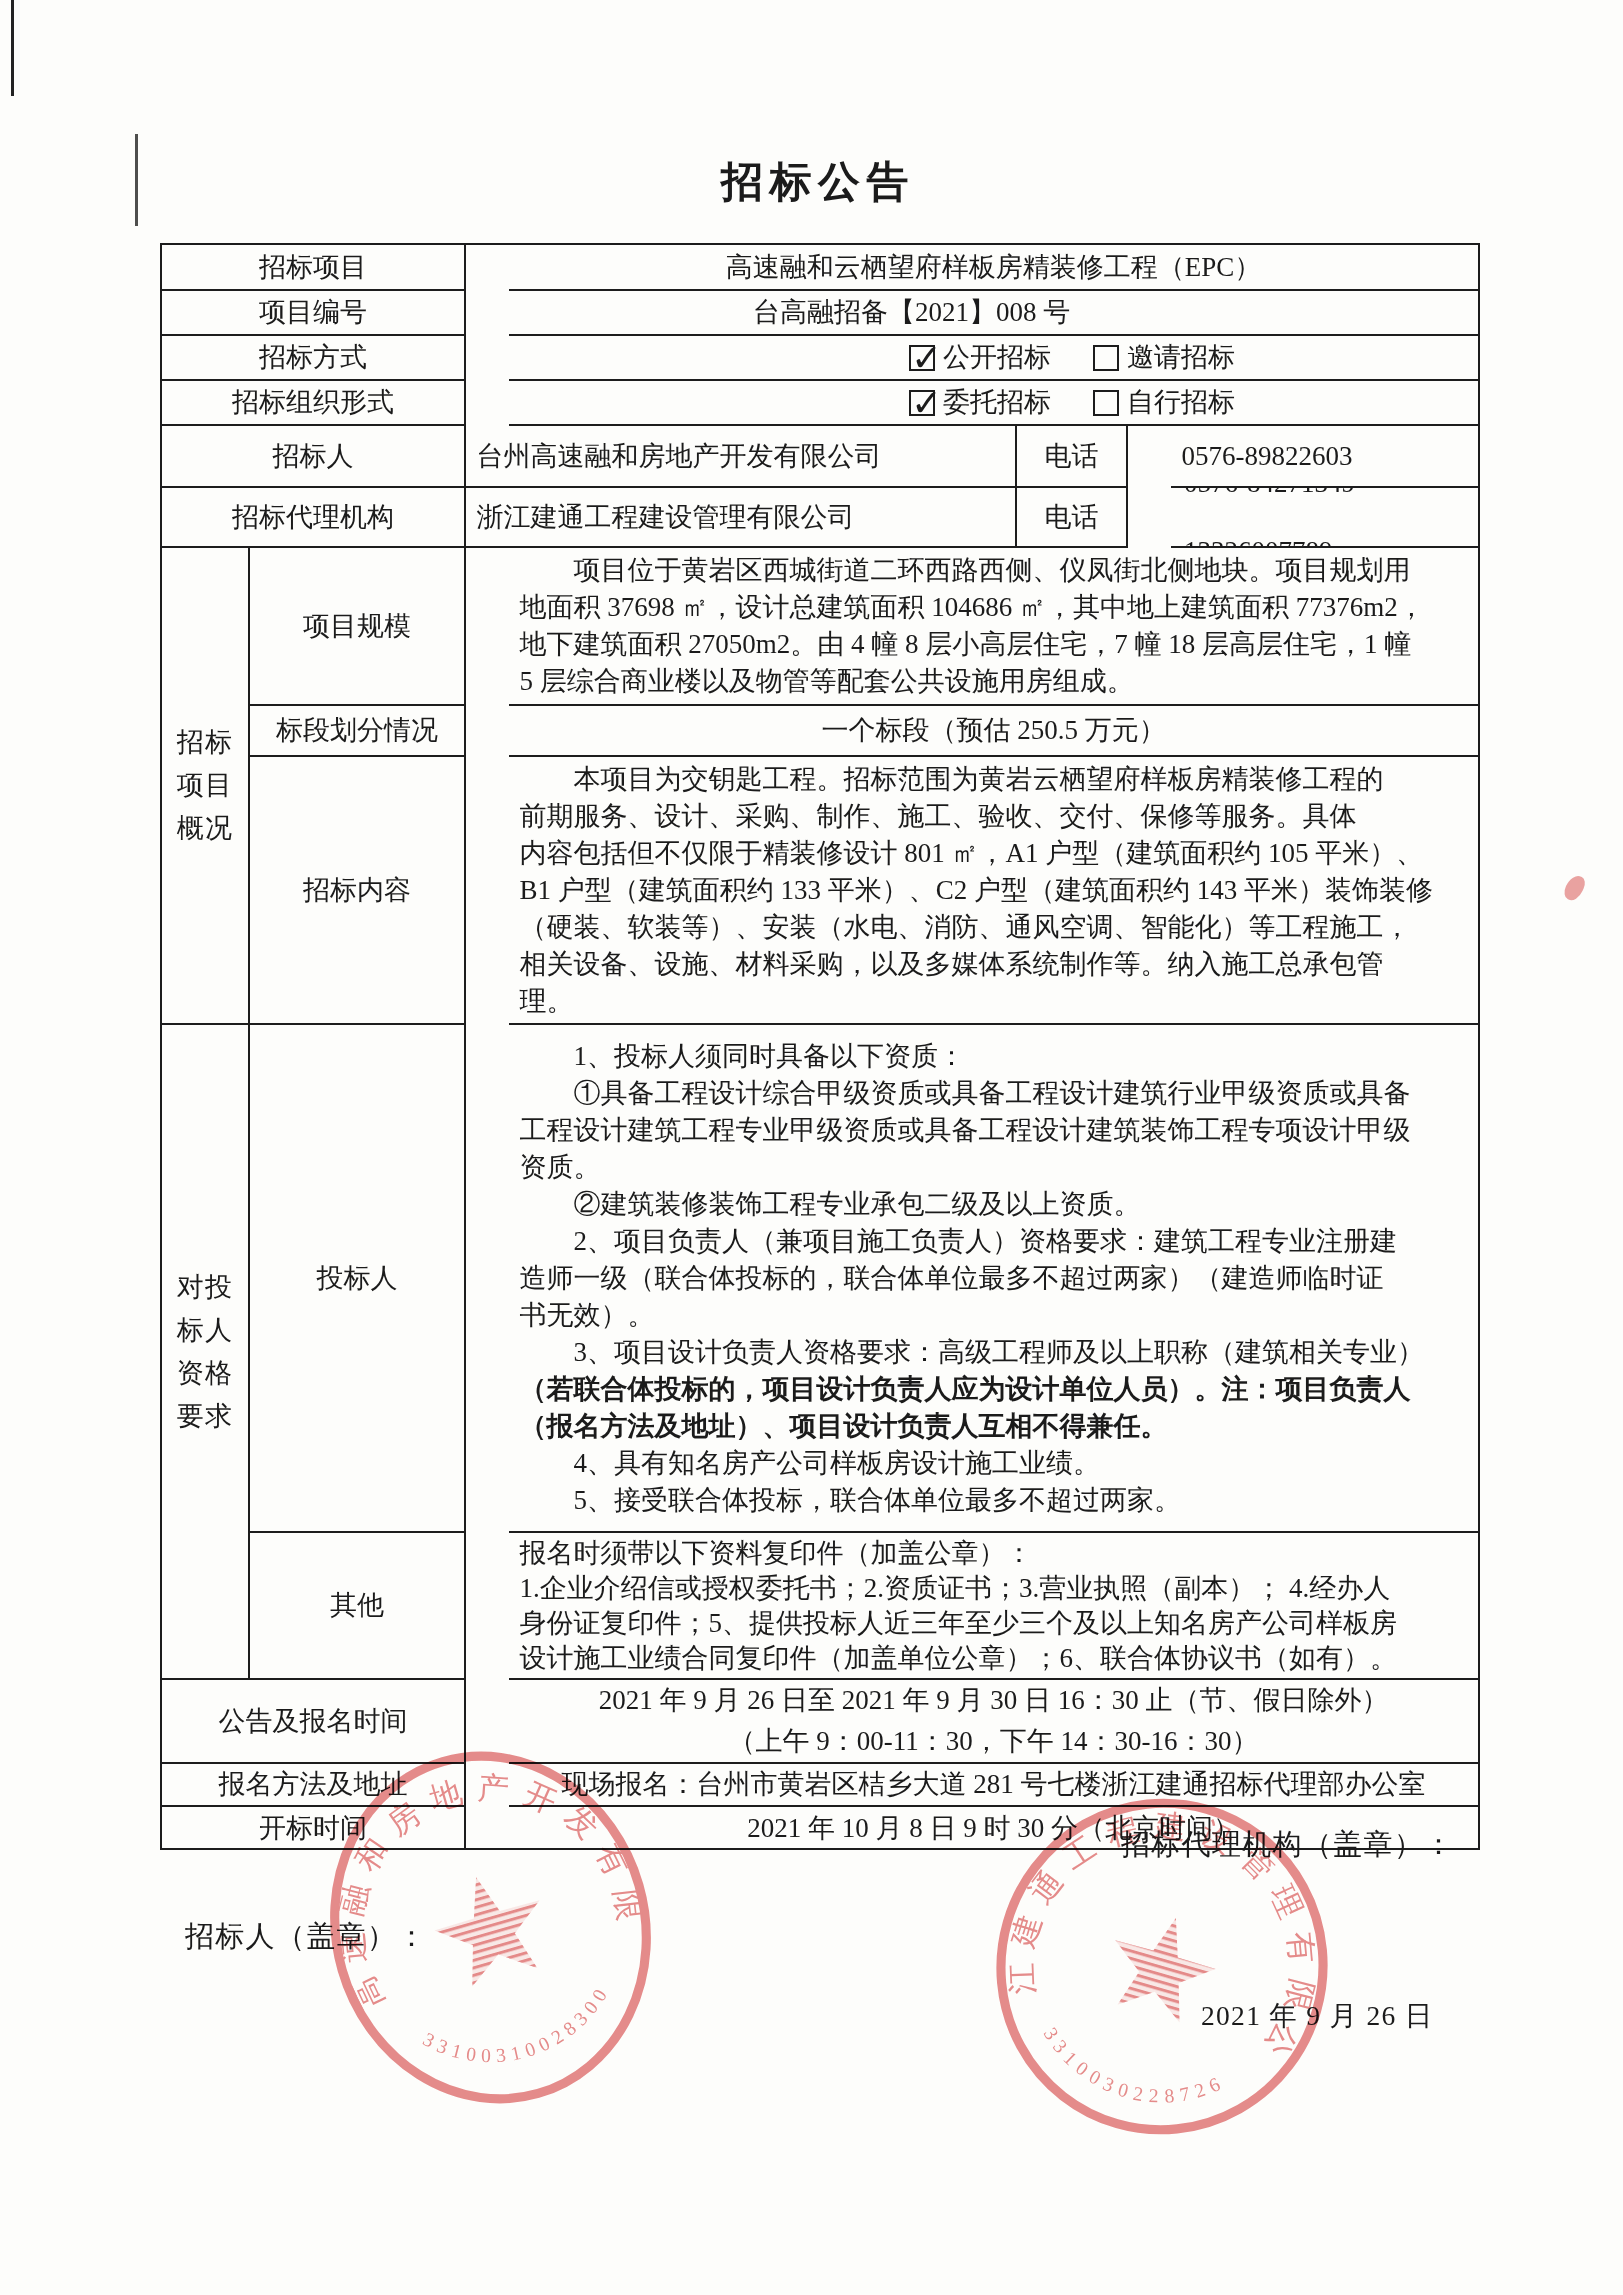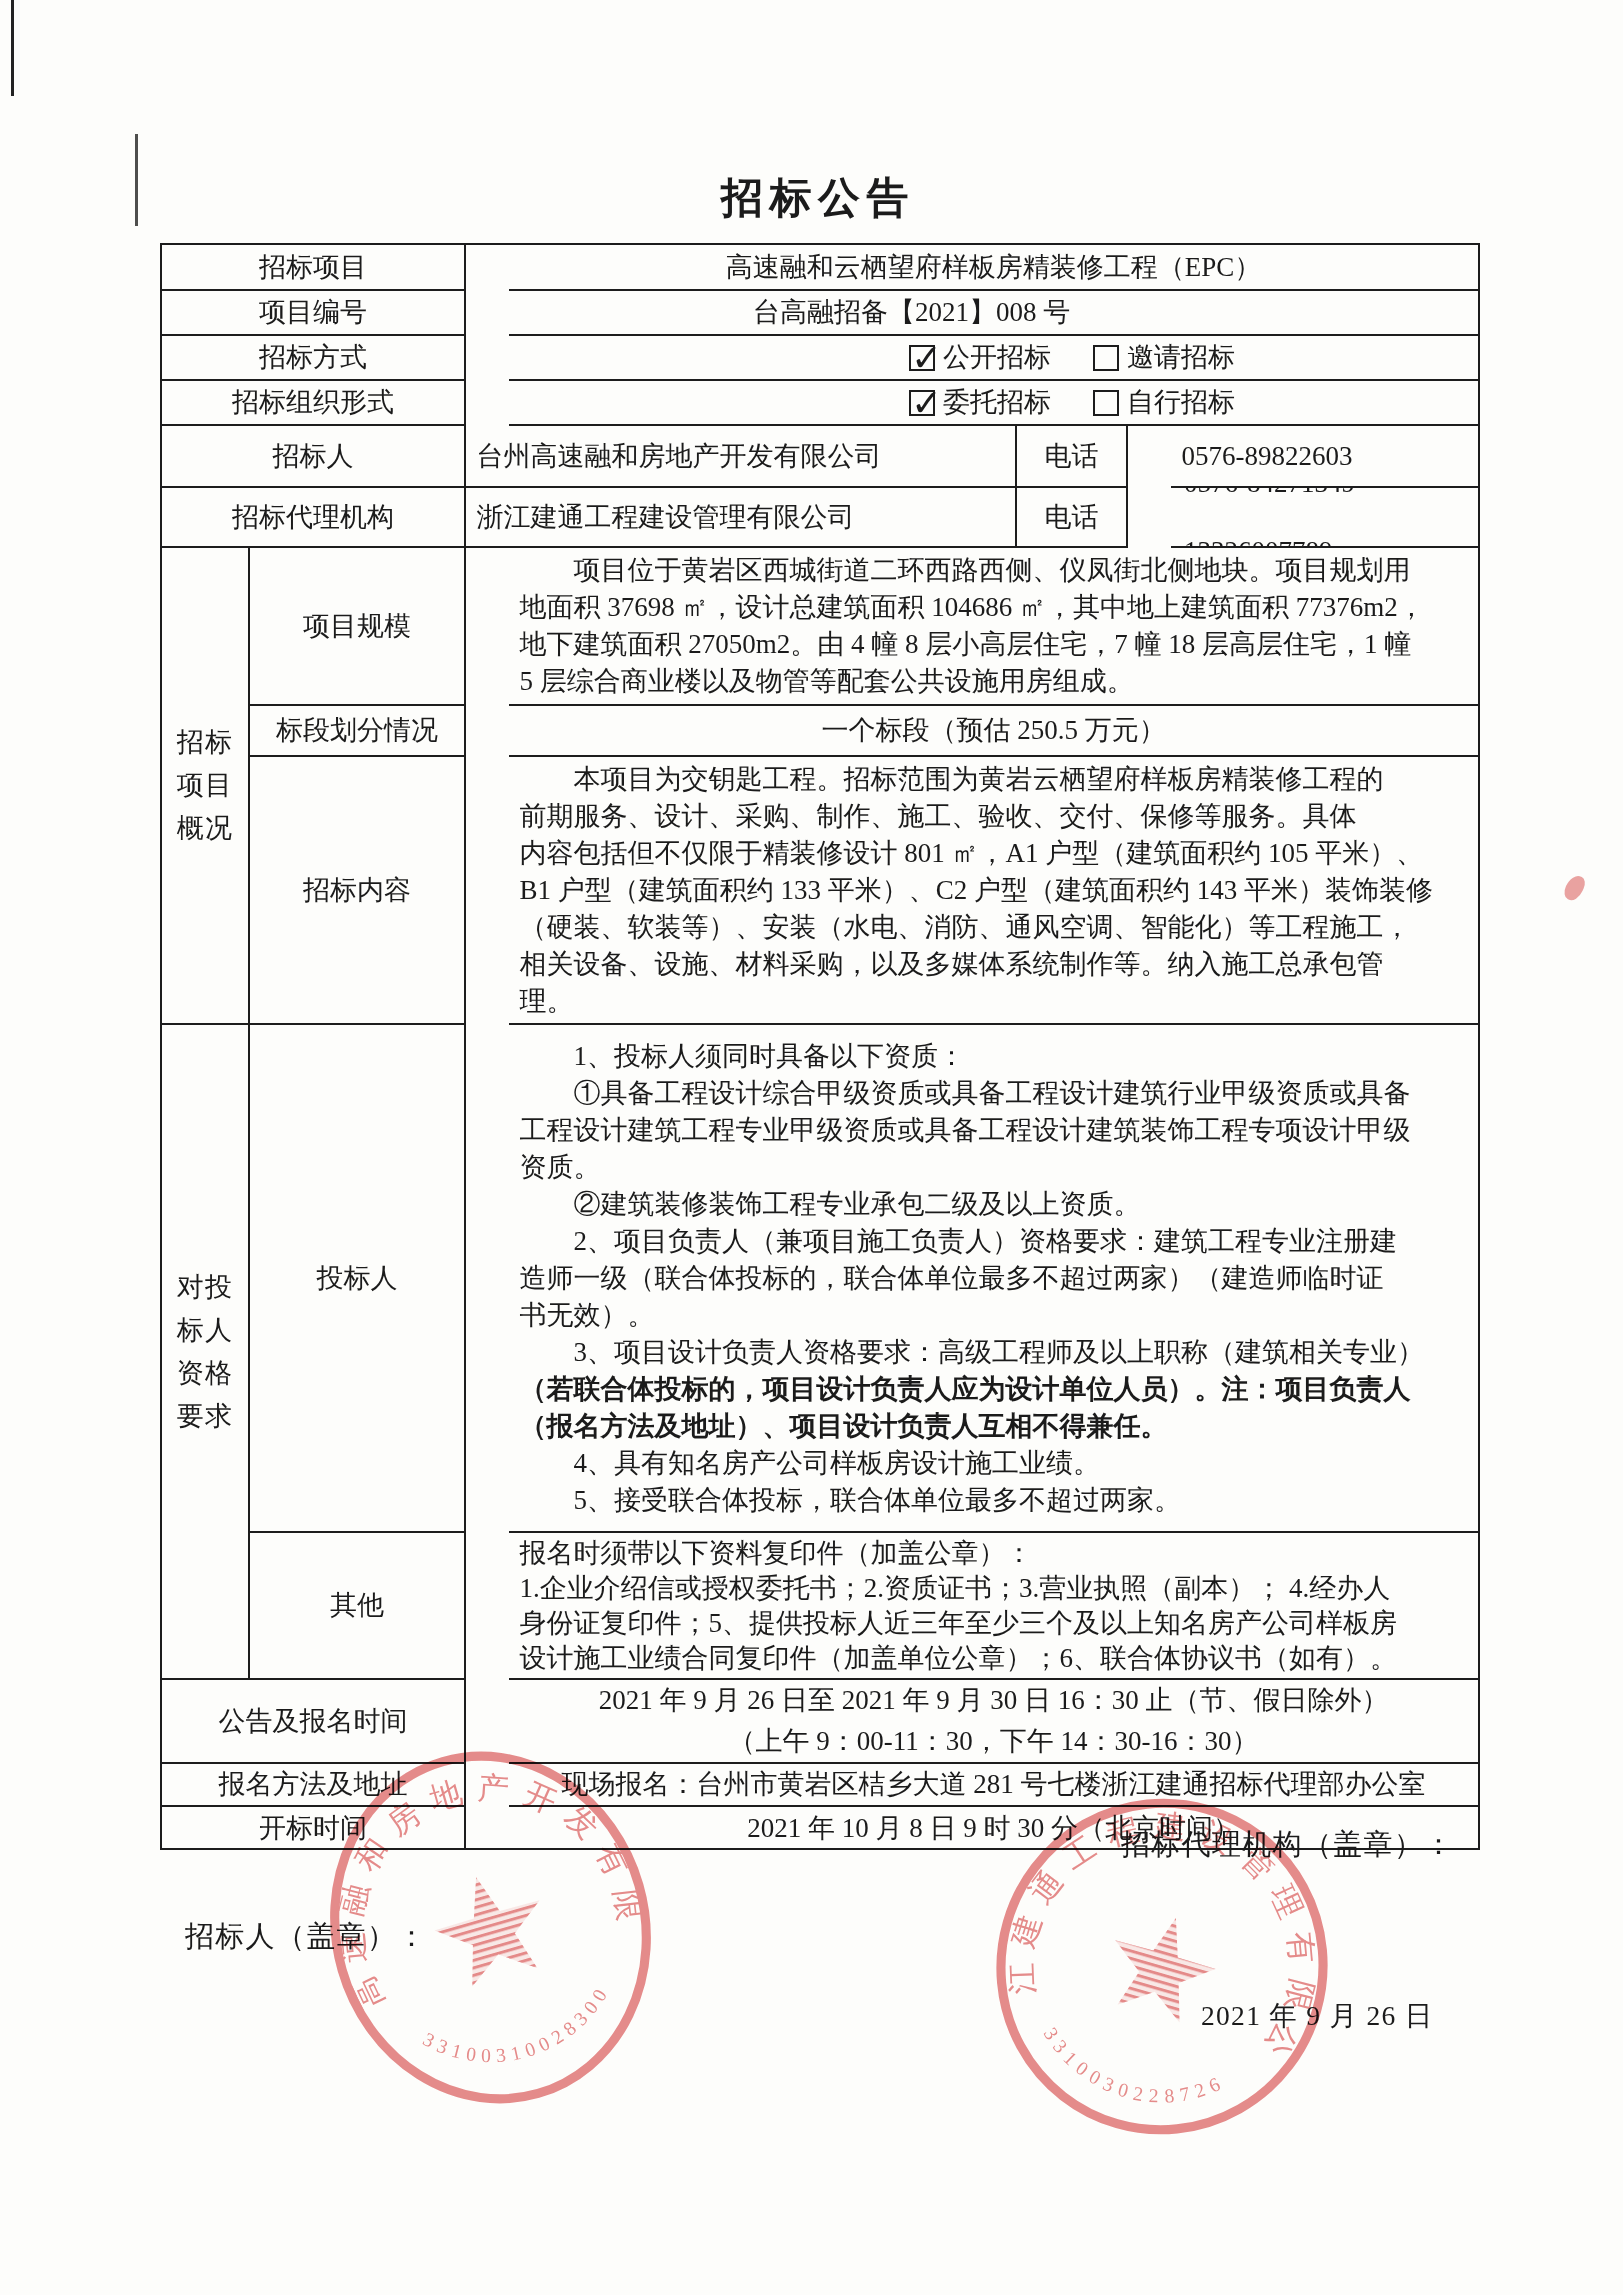--- a/index.html
+++ b/index.html
@@ -10,21 +10,21 @@
     color:#1b1b1b;
   }
   
   .artifact{position:absolute;background:#222;}
   .speck{
     position:absolute;width:17px;height:26px;background:var(--stamp,#e37c7c);
     border-radius:60% 40% 55% 45%;transform:rotate(25deg);opacity:.7;mix-blend-mode:multiply;
   }
   
   .doc-title{
-    position:absolute;left:160px;top:170px;width:1316px;
+    position:absolute;left:160px;top:154px;width:1316px;
     text-align:center;font-size:42px;font-weight:bold;letter-spacing:6.5px;
   }
   
   .tbl{
     position:absolute;left:160px;top:243px;width:1316px;height:1603px;
     display:grid;box-sizing:content-box;
     grid-template-columns:88px 216px 551px 111px 350px;
     grid-template-rows:46px 45px 45px 45px 62px 60px 158px 51px 268px 508px 147px 84px 43px 43px;
     border:2.6px solid #1c1c1c;
     font-size:27px;line-height:1.35;

